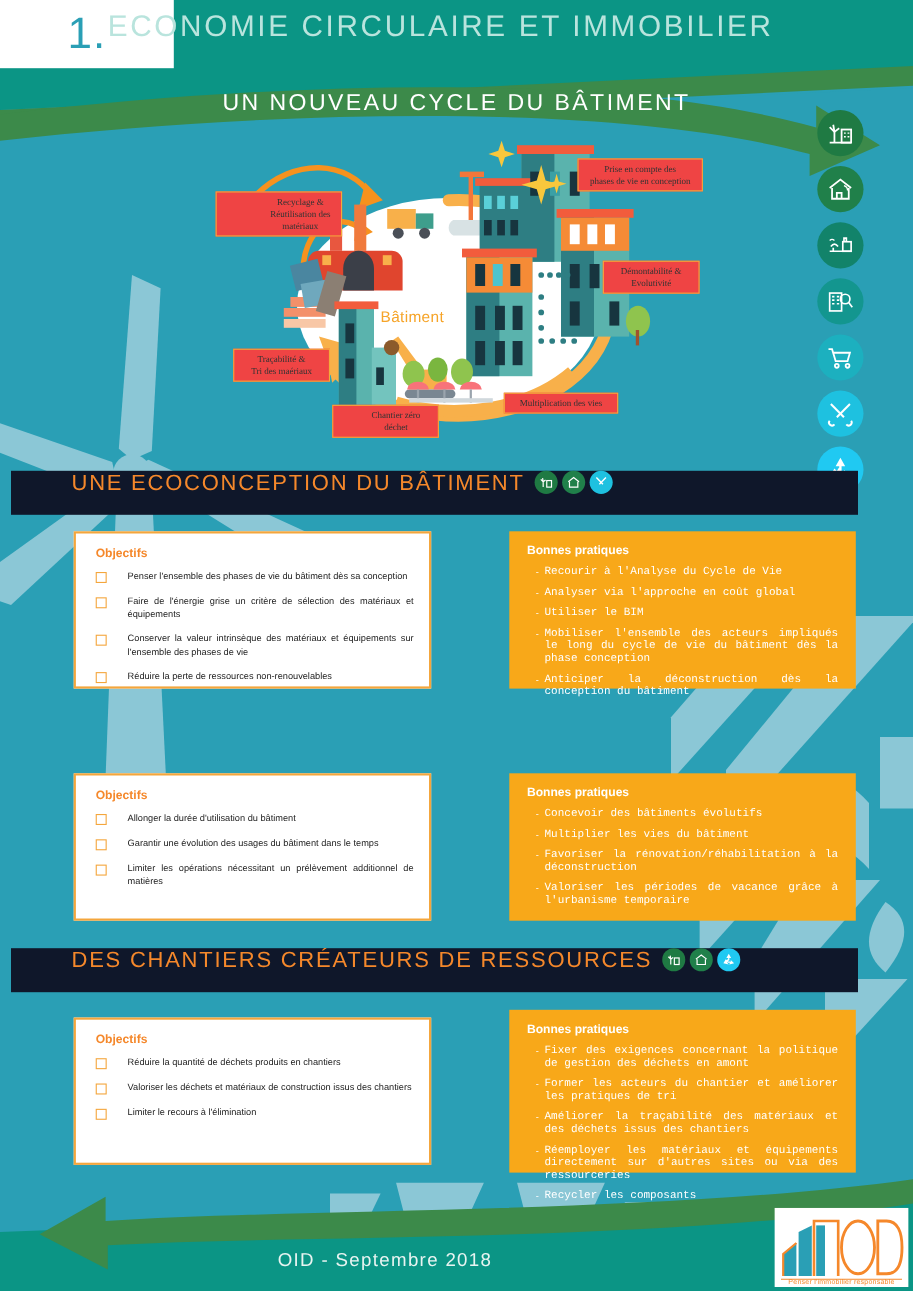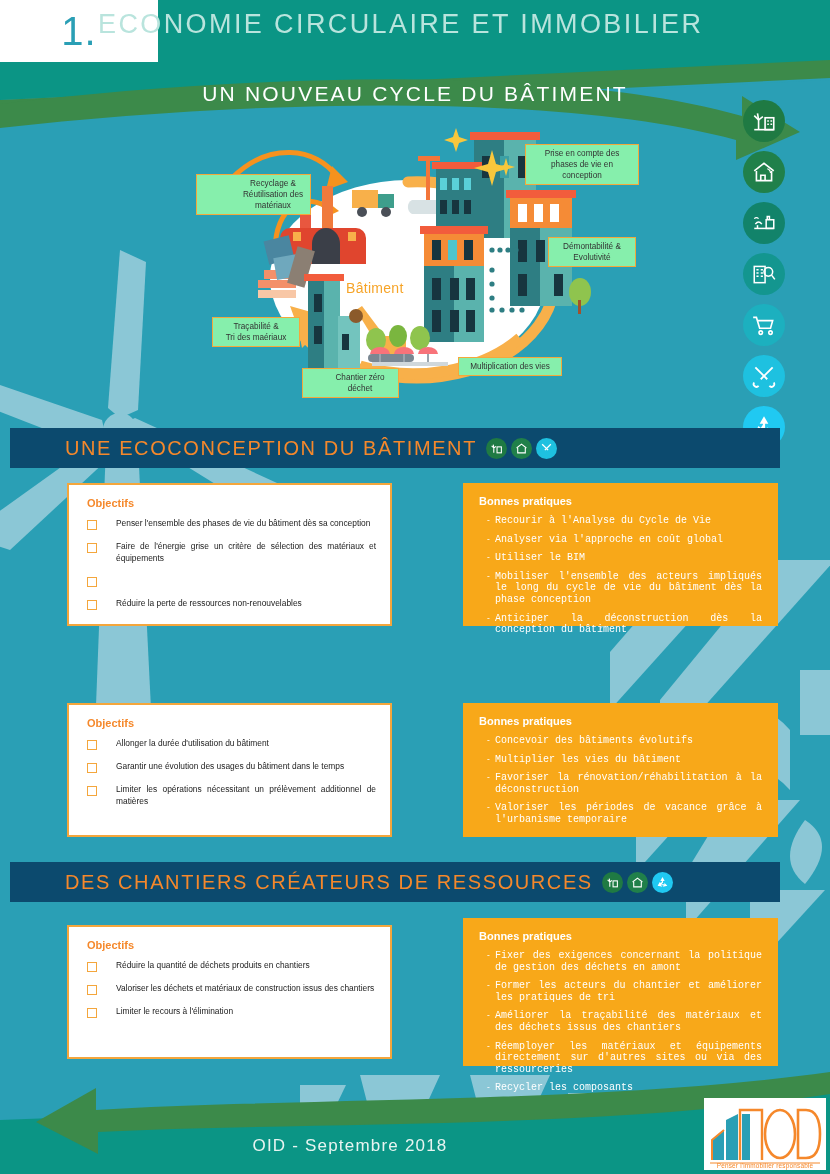--- a/index.html
+++ b/index.html
@@ -48,39 +48,39 @@
   }
   .hdr-sub{
     position:absolute;left:0;top:82px;width:830px;text-align:center;
     font-size:21px;letter-spacing:2.2px;color:#ffffff;
   }
   .arrow-top{position:absolute;left:0;top:0;width:830px;height:180px;pointer-events:none;}
 
   
   .diagram{position:absolute;left:180px;top:120px;width:470px;height:300px;}
   .d-label{
-    position:absolute;background:#86efac;border:1px solid #f4a83a;
+    position:absolute;background:#ef4444;border:1px solid #f4a83a;
     font-size:8.2px;color:#333;line-height:11px;text-align:center;
-    padding:3px 5px;box-sizing:border-box;
+    padding:3px 5px;box-sizing:border-box;font-family:Liberation Serif, serif;
   }
   .d-center{
     position:absolute;left:166px;top:160px;font-size:14px;color:#f6a428;
     font-weight:400;letter-spacing:.3px;
   }
 
   
   .iconcol{position:absolute;right:41px;top:100px;width:46px;}
   .ic{width:42px;height:42px;border-radius:50%;margin-bottom:9px;
       display:flex;align-items:center;justify-content:center;}
   .ic svg{width:26px;height:26px;}
 
   
   .sec-bar{
-    position:absolute;left:10px;width:770px;height:40px;background:#0c4a6e;
-    display:flex;align-items:center;
+    position:absolute;left:10px;width:770px;height:40px;background:#0f172a;
+    display:flex;align-items:flex-start;
   }
   .sec-bar .t{
     font-size:20px;letter-spacing:1.6px;color:#f5882b;margin-left:55px;white-space:nowrap;
   }
   .sec-bar .ico-wrap{display:flex;align-items:center;margin-left:9px;gap:4px;}
   .mini{width:21px;height:21px;border-radius:50%;display:flex;align-items:center;justify-content:center;}
   .mini svg{width:13px;height:13px;}
 
   
   .obj-box{
@@ -444,20 +444,21 @@
     <div class="obj-item">
       <div class="cbx"></div>
       <div class="obj-txt">Penser l'ensemble des phases de vie du bâtiment dès sa conception</div>
     </div>
     <div class="obj-item">
       <div class="cbx"></div>
       <div class="obj-txt">Faire de l'énergie grise un critère de sélection des matériaux et équipements</div>
     </div>
     <div class="obj-item">
       <div class="cbx"></div>
+      <div class="obj-txt">Conserver la valeur intrinsèque des matériaux et équipements sur l'ensemble des phases de vie</div>
     </div>
     <div class="obj-item">
       <div class="cbx"></div>
       <div class="obj-txt">Réduire la perte de ressources non-renouvelables</div>
     </div>
   </div>
 
   <div class="bp-box" style="top:483px;height:143px;">
     <div class="bp-title">Bonnes pratiques</div>
     <div class="bp-item">

